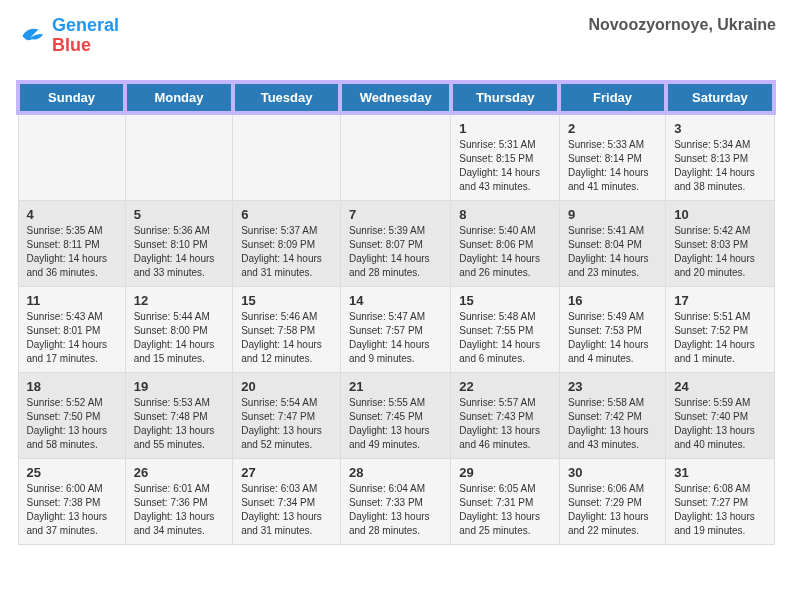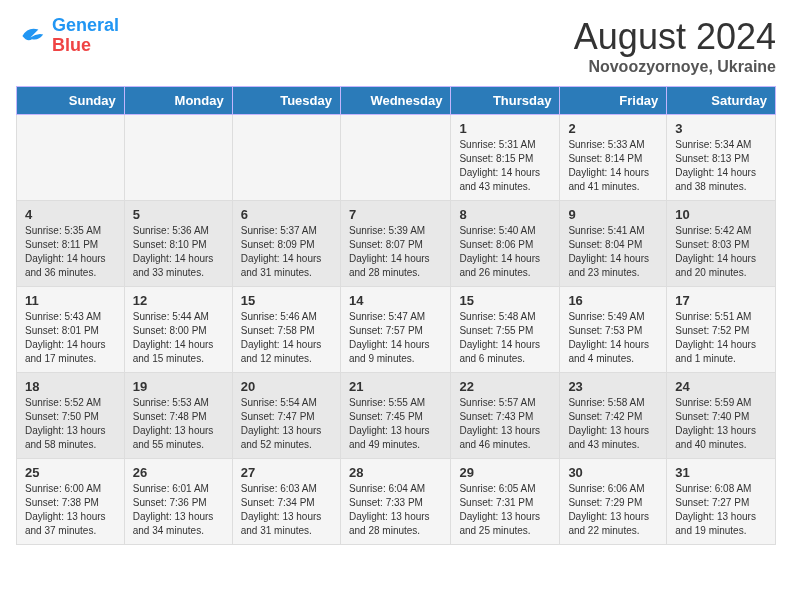--- a/index.html
+++ b/index.html
@@ -7,21 +7,21 @@
       font-family: Arial, sans-serif;
       background: #fff;
       width: 792px;
       min-height: 612px;
       padding: 16px;
     }
     .header {
       display: flex;
       align-items: flex-start;
       justify-content: space-between;
-      margin-bottom: 10px;
+      margin-bottom: 24px;
     }
     .logo {
       display: flex;
       align-items: center;
       gap: 4px;
     }
     .logo-text {
       font-size: 18px;
       font-weight: bold;
       color: #333;
@@ -47,25 +47,25 @@
       font-weight: bold;
       color: #555;
     }
     .calendar {
       width: 100%;
       border-collapse: collapse;
     }
     .calendar thead tr th {
       background-color: #2b7bb9;
       color: #fff;
-      text-align: right;
+      text-align: center;
       padding: 6px 8px;
       font-size: 13px;
       font-weight: bold;
-      border: 1px solid #c4b5fd;
+      border: 4px solid #c4b5fd;
     }
     .calendar tbody tr td {
       vertical-align: top;
       padding: 6px 8px;
       font-size: 10.5px;
       color: #333;
       border: 1px solid #ddd;
       width: 113px;
       min-height: 80px;
     }
@@ -98,21 +98,20 @@
   <div class="logo">
     <svg class="logo-bird" viewBox="0 0 40 40">
       <path d="M8 20 Q15 8 28 12 Q22 18 18 22 Q26 16 34 18 Q28 26 20 24 Q14 28 8 20Z" fill="#2196f3"></path>
     </svg>
     <div class="logo-text">
       <div><span>General</span></div>
       <div><span style="color:#ef4444">Blue</span></div>
     </div>
   </div>
   <div class="title-block">
-    <h1>August 2024</h1>
     <h2>Novoozyornoye, Ukraine</h2>
   </div>
 </div>
 
 <table class="calendar">
   <thead>
     <tr>
     <th>Sunday</th>
         <th>Monday</th>
         <th>Tuesday</th>

